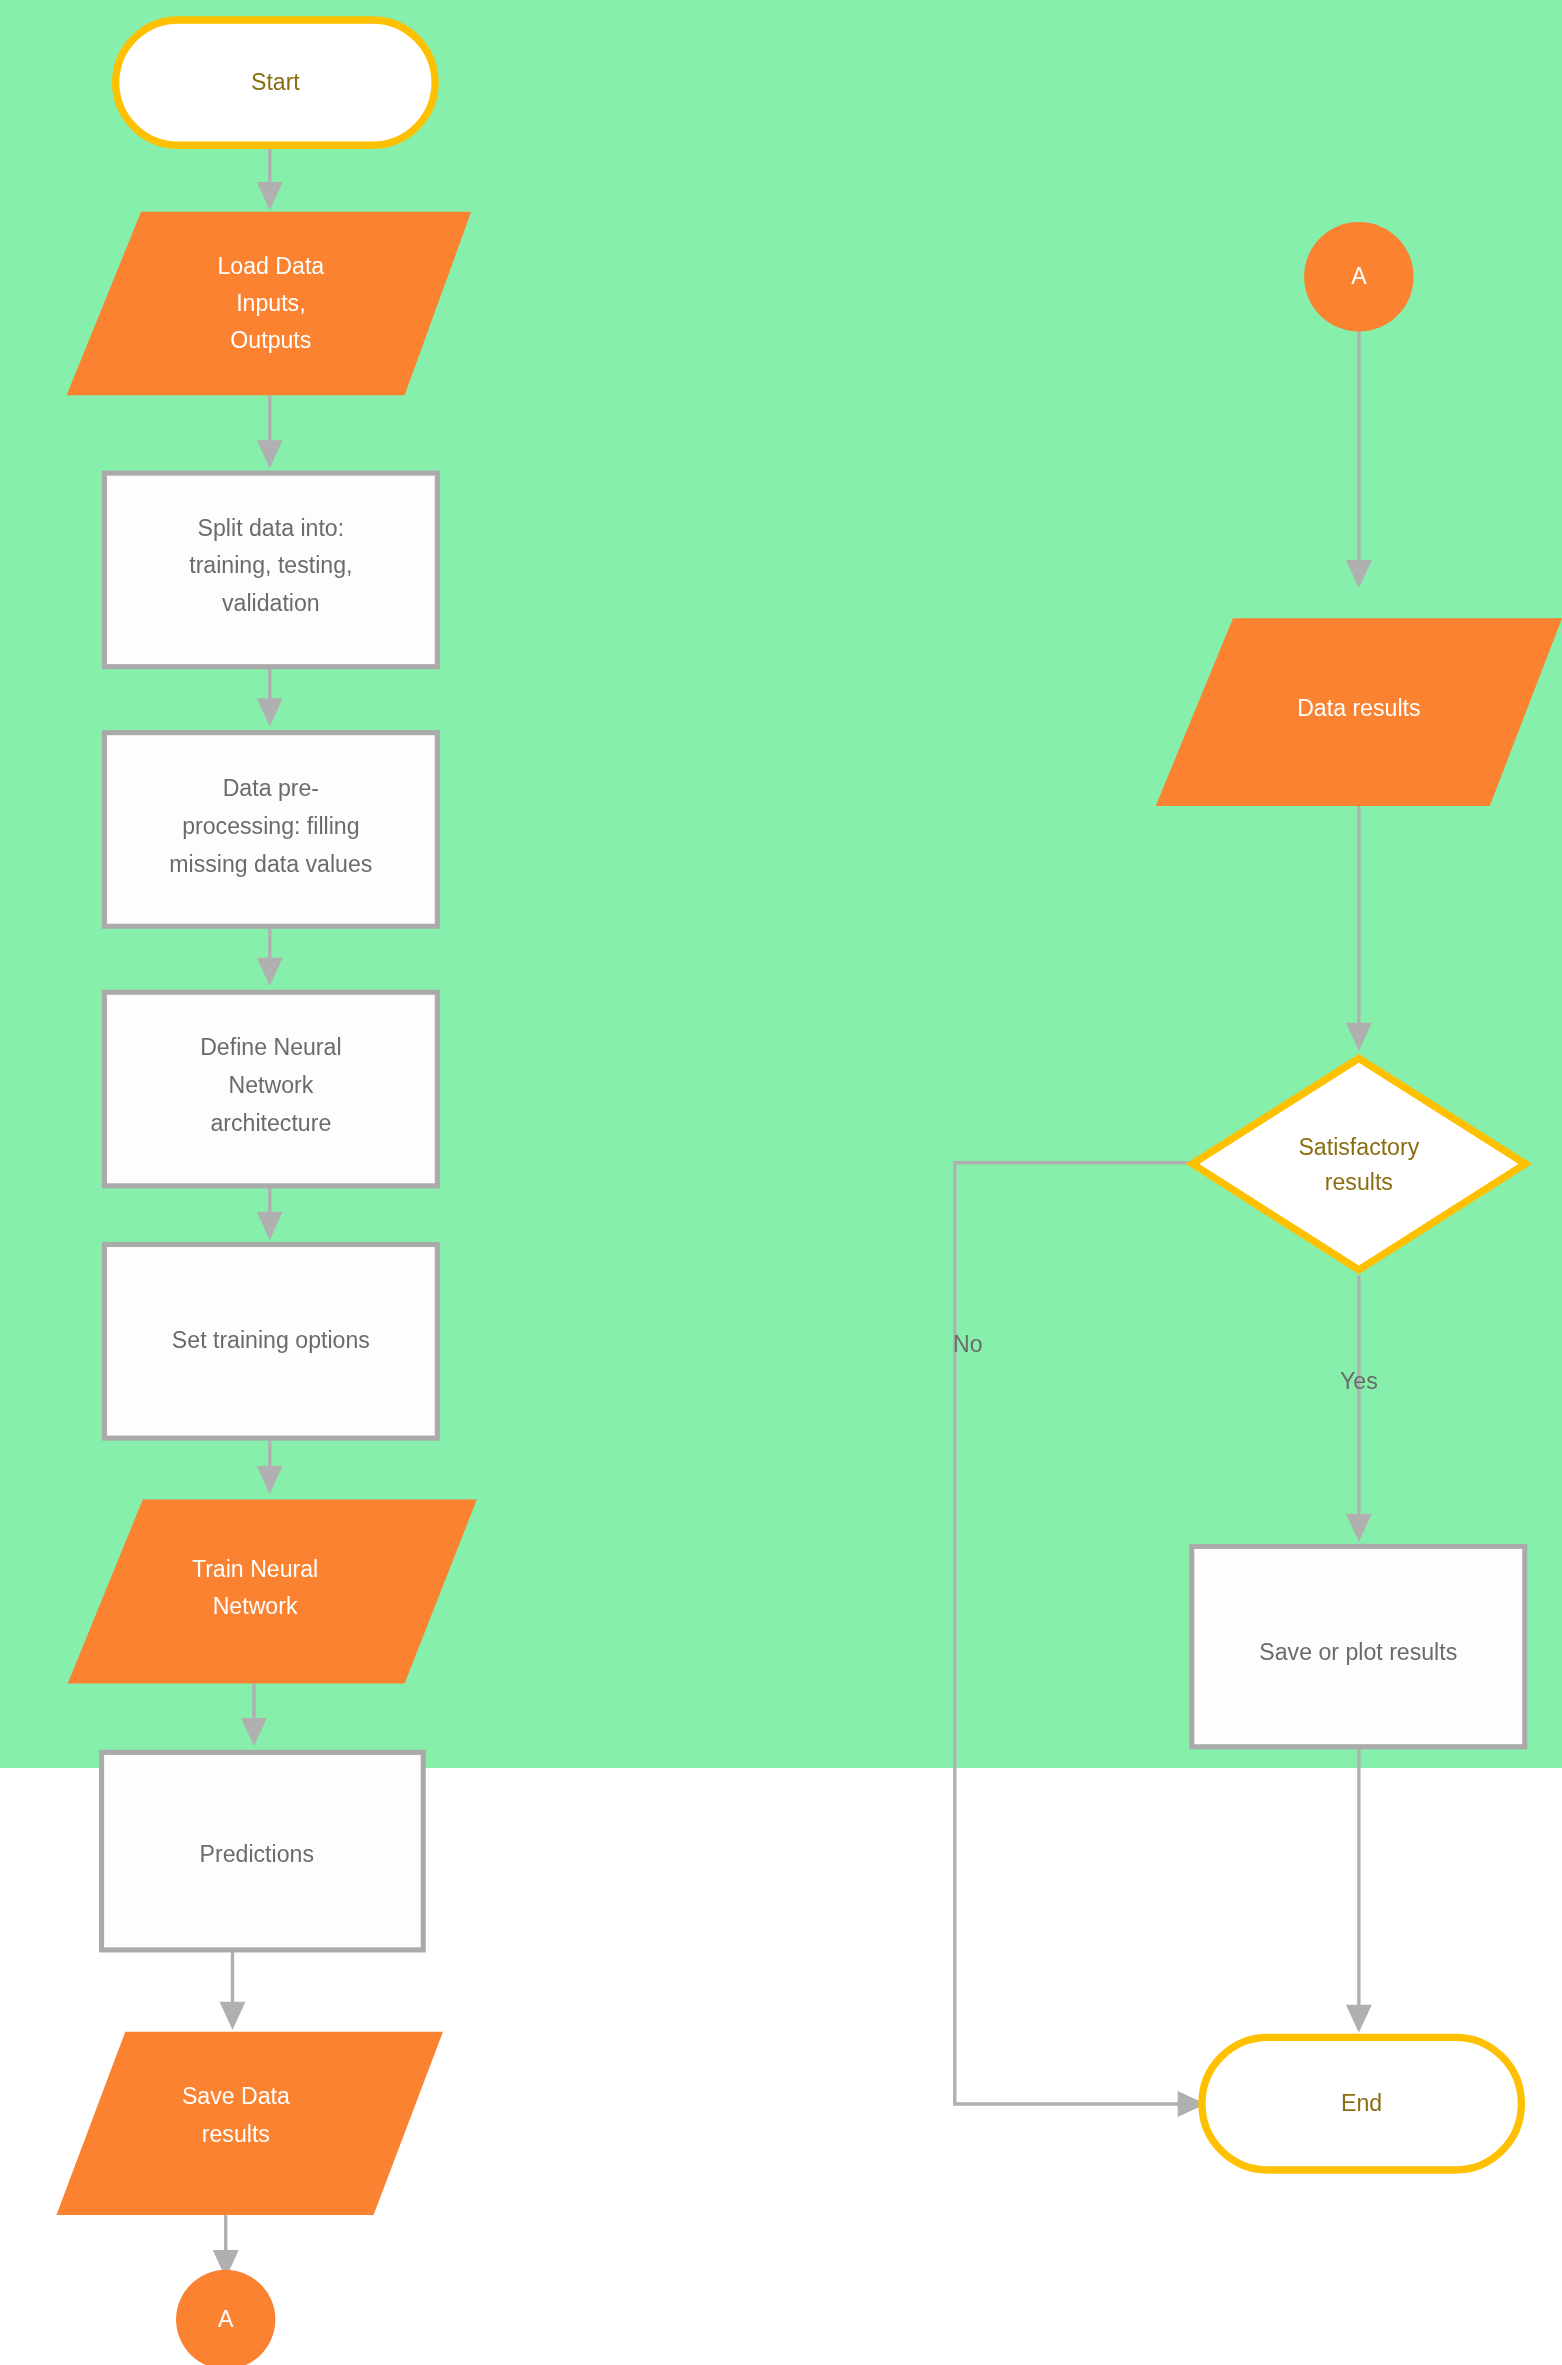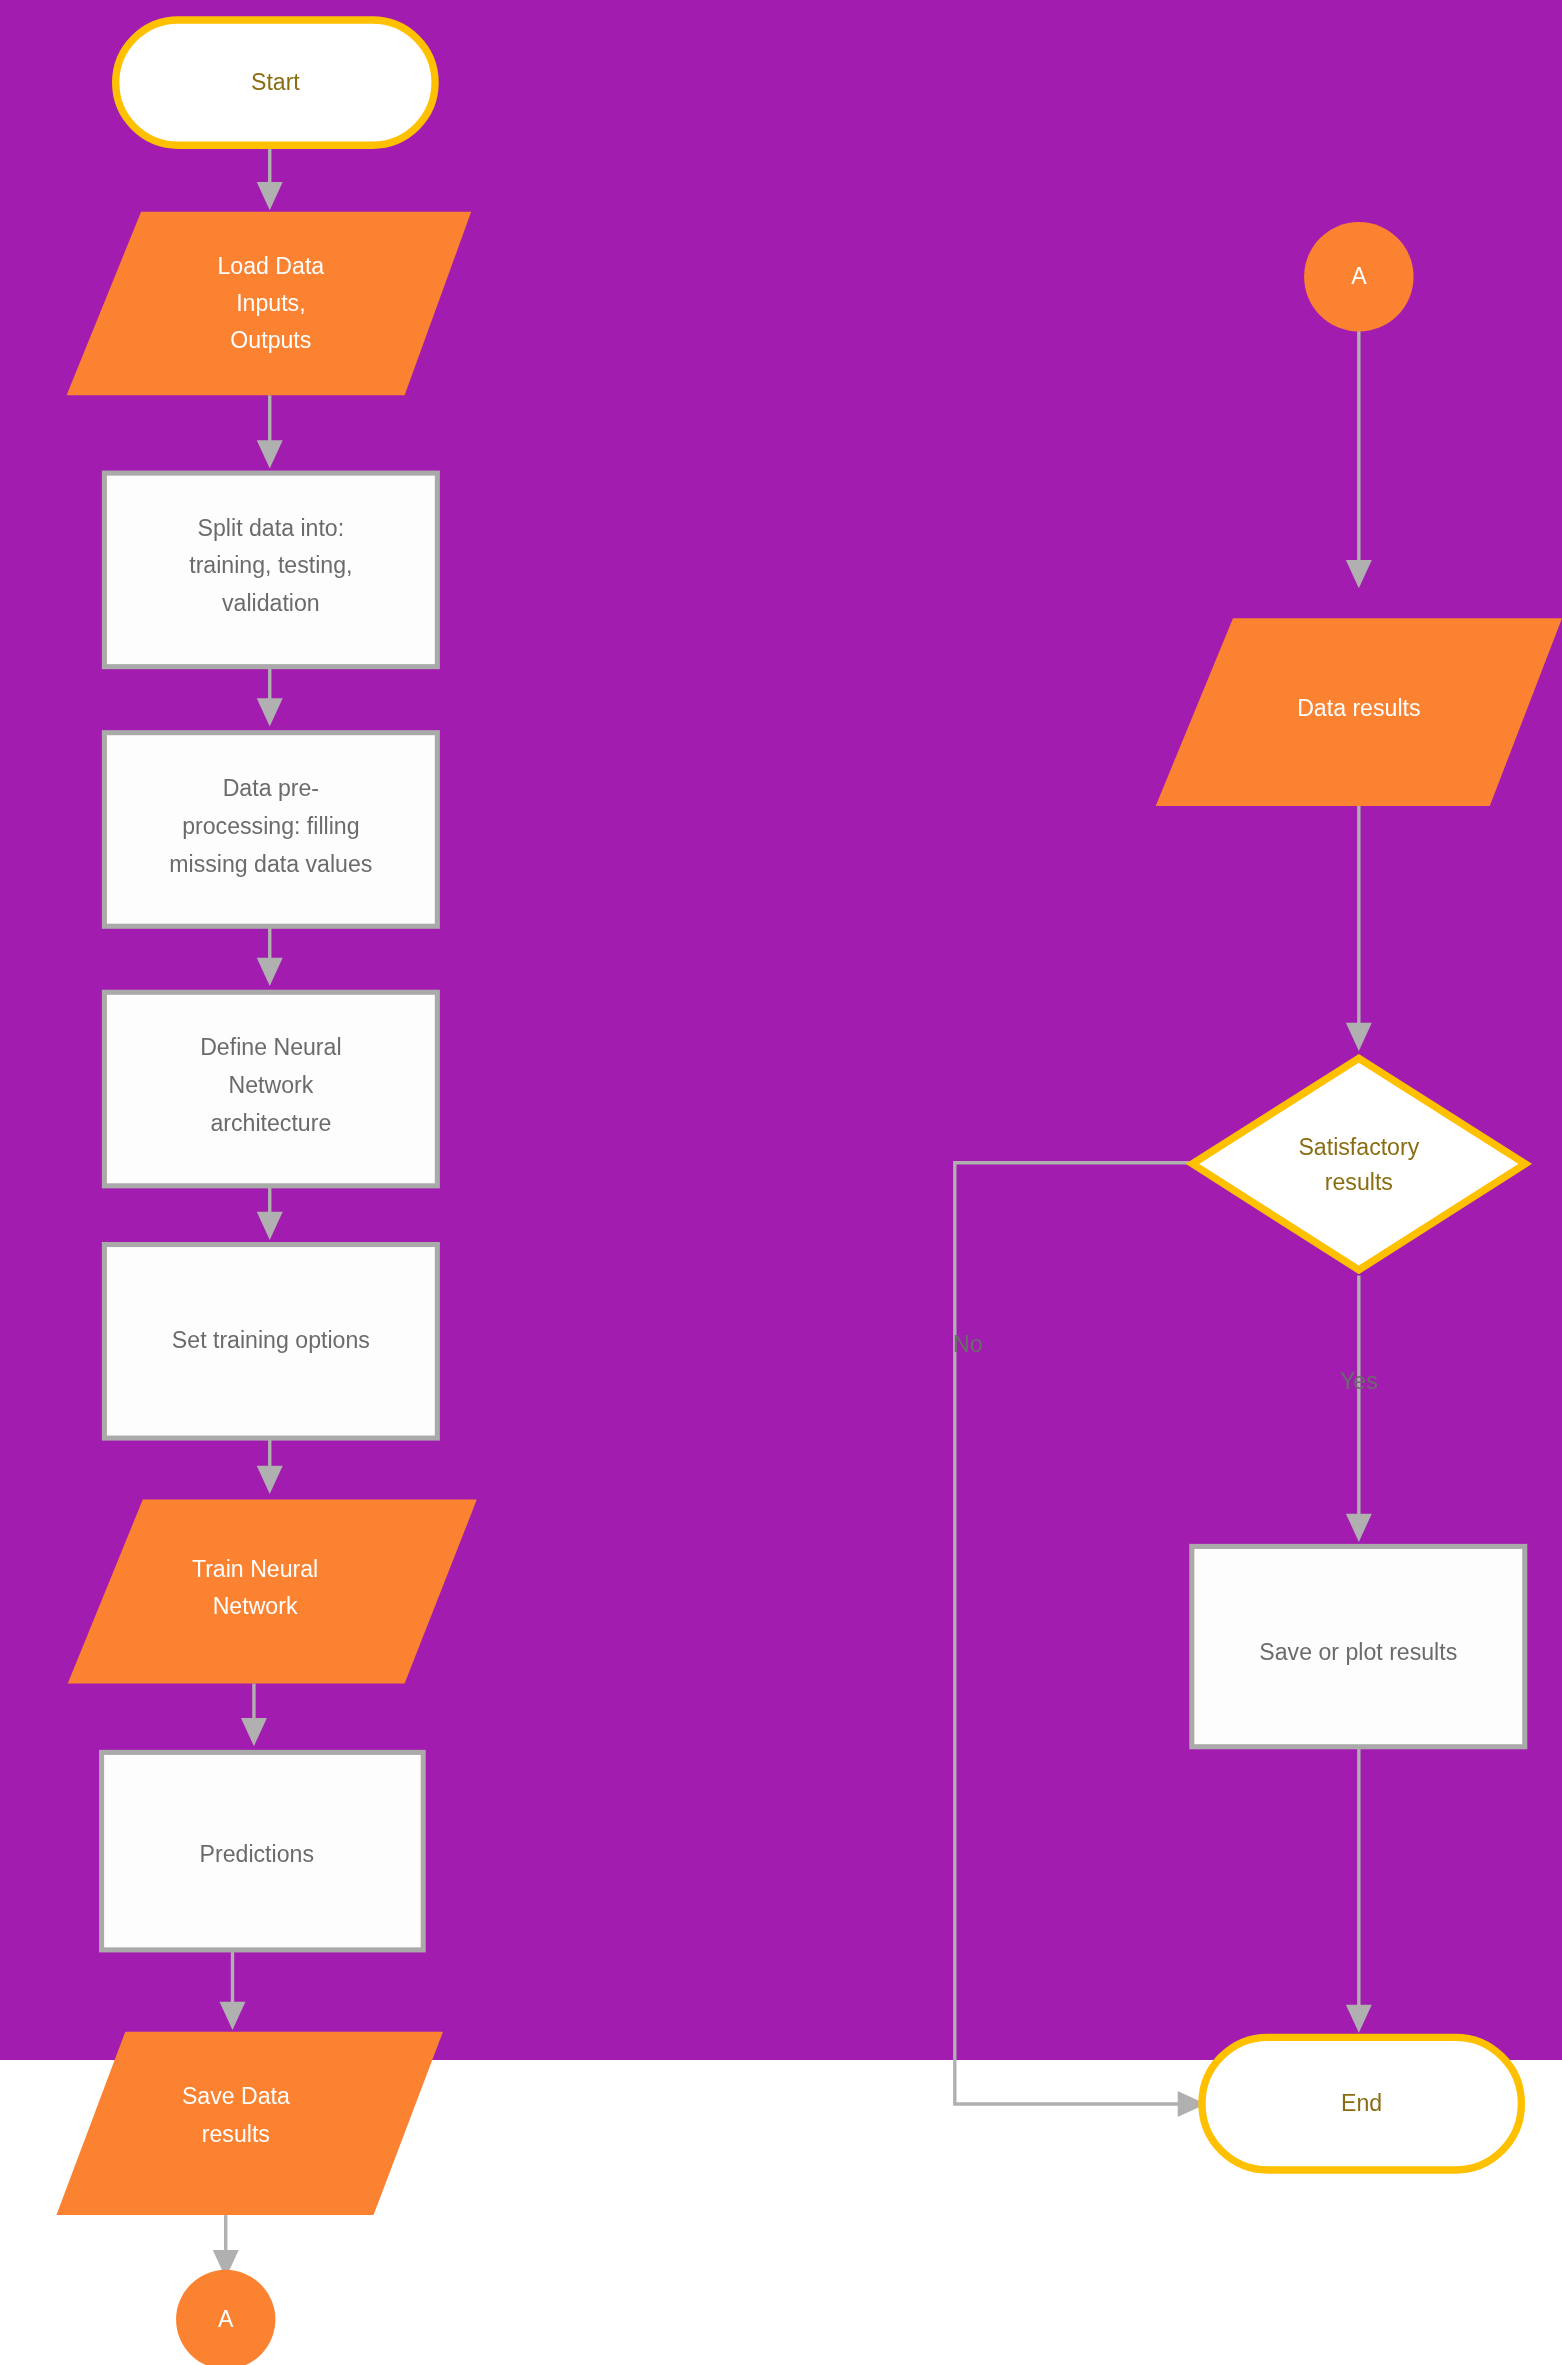--- a/index.html
+++ b/index.html
@@ -9,22 +9,22 @@
   }
   body {
     width: 1562px;
     height: 2366px;
     font-family: "Liberation Sans", sans-serif;
     overflow: hidden;
   }
   #flowchart-root {
     position: relative;
     width: 1562px;
-    height: 2060px;
-    background: #a21caf;
+    height: 1768px;
+    background: #86efac;
   }
   svg#diagram {
     display: block;
     width: 1562px;
     height: 2366px;
   }
   .node-label {
     font-family: "Liberation Sans", sans-serif;
     font-size: 41px;
     text-anchor: middle;

